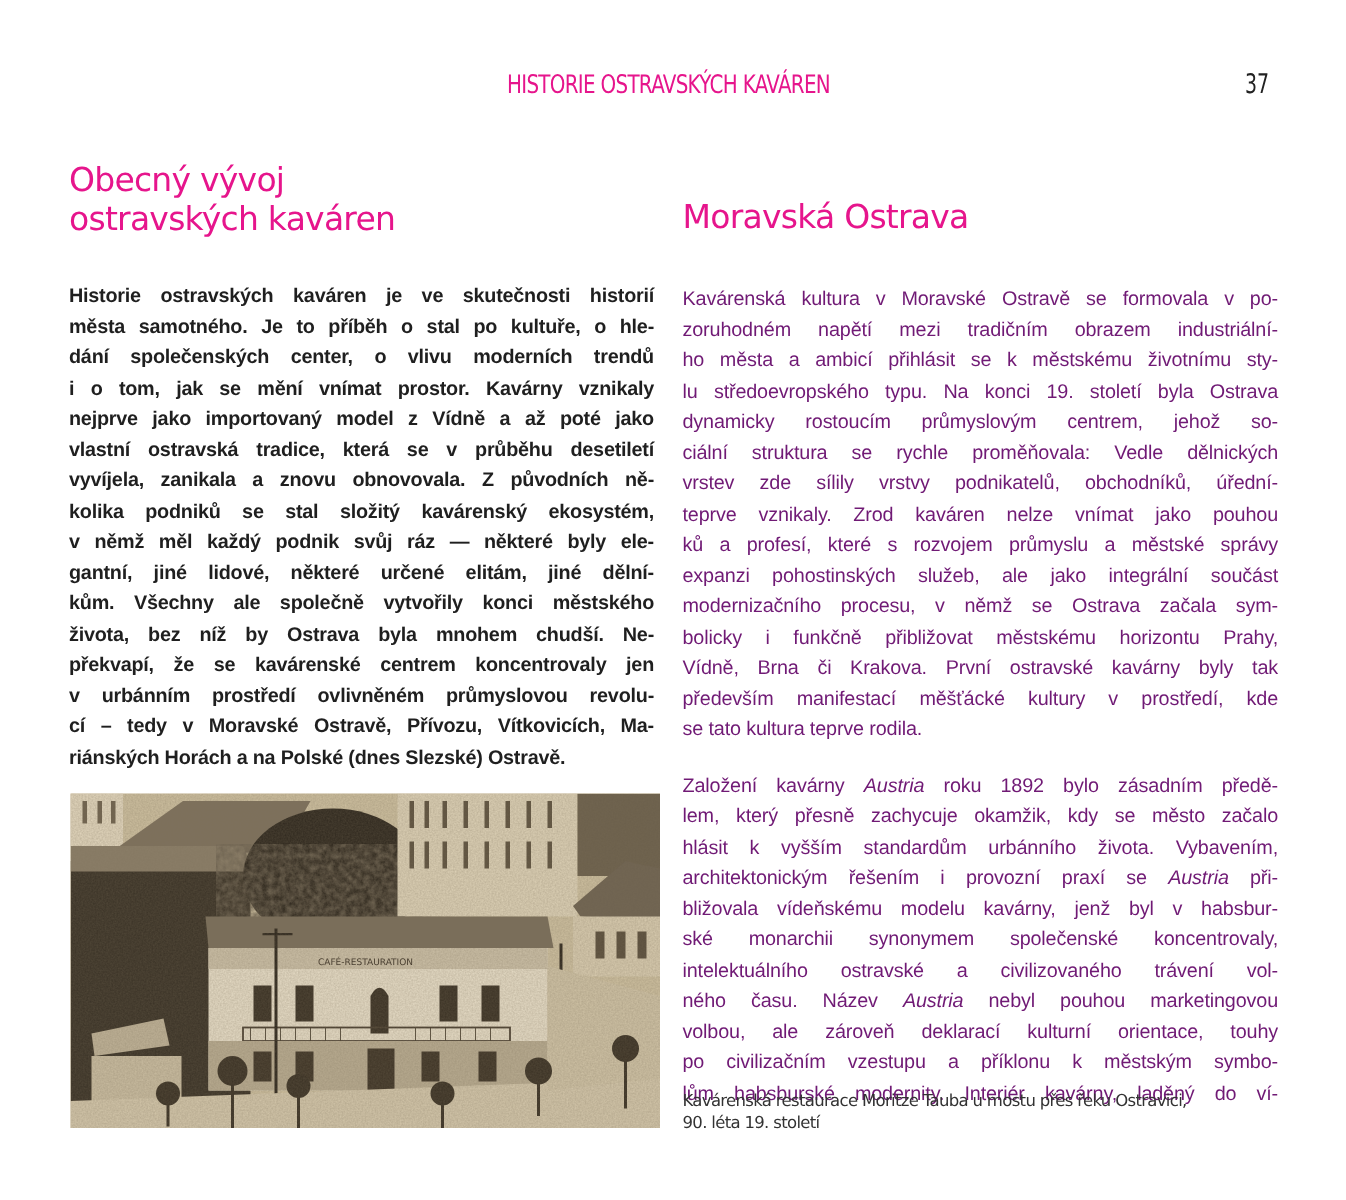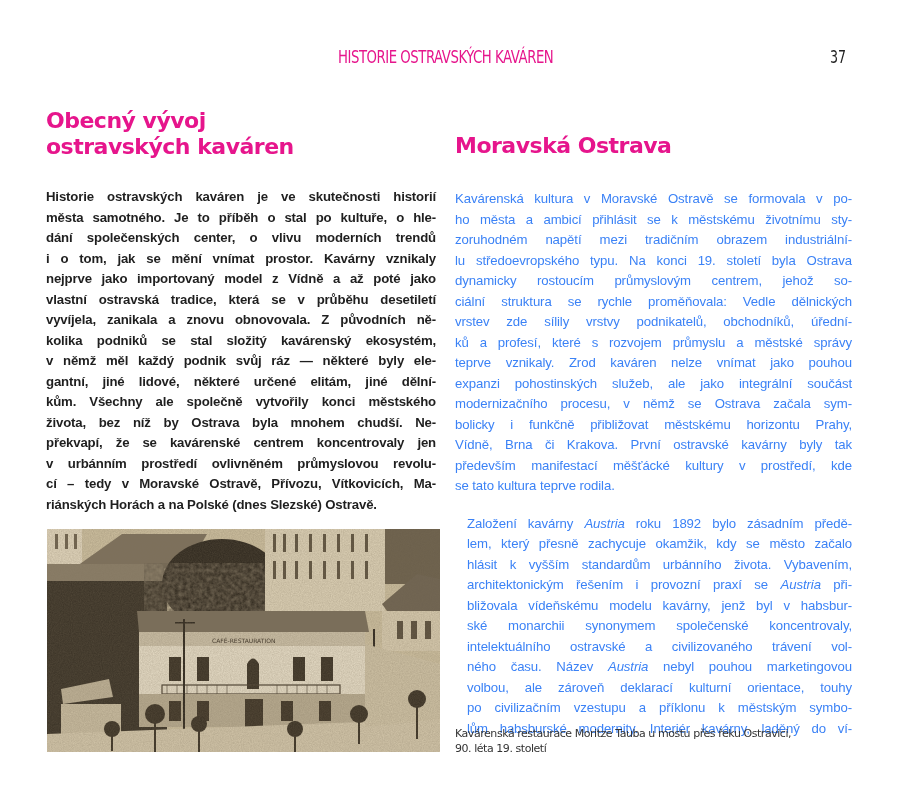--- a/index.html
+++ b/index.html
@@ -13,32 +13,32 @@
       letter-spacing: -0.6px; transform: scaleX(0.78); transform-origin: left top;
       font-weight: normal;
     }
     .page-number {
       position: absolute; left: 830px; top: 46px;
       font-family: "DejaVu Sans", sans-serif; font-size: 18px; color: #222;
       transform: scaleX(0.7); transform-origin: left top;
     }
     .heading {
       position: absolute; font-family: "DejaVu Sans", sans-serif; color: #e6158c;
-      font-size: 22px; line-height: 26px; letter-spacing: -0.5px; margin: 0; font-weight: bold;
+      font-size: 22px; line-height: 26px; letter-spacing: -0.5px; margin: 0; font-weight: normal;
     }
     .heading-left { left: 46px; top: 108px; }
     .heading-right { left: 455px; top: 133px; }
     .col {
       position: absolute; font-family: Liberation Sans, sans-serif; font-size: 13.2px; line-height: 20.5px;
       text-align: justify; hyphens: manual;
     }
     .col p { margin: 0; }
     .col-left { left: 46px; top: 187px; width: 390px; font-weight: bold; letter-spacing: -0.15px; }
-    .col-right { left: 455px; top: 189px; width: 397px; color: #3b82f6; letter-spacing: -0.1px; }
-    .col-right p + p { margin-top: 17px; margin-left: 12px; }
+    .col-right { left: 455px; top: 189px; width: 397px; color: #701a75; letter-spacing: -0.1px; }
+    .col-right p + p { margin-top: 17px; }
     .col span.line { display: block; text-align: justify; text-align-last: justify; white-space: nowrap; }
     .col span.line.last { text-align-last: left; }
     .col em { font-style: italic; }
     .photo {
       position: absolute; left: 47px; top: 529px; width: 393px; height: 223px;
       background: #cbbd9f; overflow: hidden;
     }
     .caption {
       position: absolute; left: 455px; top: 726px; width: 400px;
       font-family: "DejaVu Sans", sans-serif; font-size: 11px; line-height: 15px; color: #333;
@@ -73,28 +73,28 @@
     <span class="line">života, bez níž by Ostrava byla mnohem chudší. Ne-</span>
     <span class="line">překvapí, že se kavárenské centrem koncentrovaly jen</span>
     <span class="line">v urbánním prostředí ovlivněném průmyslovou revolu-</span>
     <span class="line">cí – tedy v Moravské Ostravě, Přívozu, Vítkovicích, Ma-</span>
     <span class="line last">riánských Horách a na Polské (dnes Slezské) Ostravě.</span>
   </div>
 
 <div class="col col-right">
   <p id="para1">
       <span class="line">Kavárenská kultura v Moravské Ostravě se formovala v po-</span>
+      <span class="line">zoruhodném napětí mezi tradičním obrazem industriální-</span>
       <span class="line">ho města a ambicí přihlásit se k městskému životnímu sty-</span>
-      <span class="line">zoruhodném napětí mezi tradičním obrazem industriální-</span>
       <span class="line">lu středoevropského typu. Na konci 19. století byla Ostrava</span>
       <span class="line">dynamicky rostoucím průmyslovým centrem, jehož so-</span>
       <span class="line">ciální struktura se rychle proměňovala: Vedle dělnických</span>
       <span class="line">vrstev zde sílily vrstvy podnikatelů, obchodníků, úřední-</span>
+      <span class="line">teprve vznikaly. Zrod kaváren nelze vnímat jako pouhou</span>
       <span class="line">ků a profesí, které s rozvojem průmyslu a městské správy</span>
-      <span class="line">teprve vznikaly. Zrod kaváren nelze vnímat jako pouhou</span>
       <span class="line">expanzi pohostinských služeb, ale jako integrální součást</span>
       <span class="line">modernizačního procesu, v němž se Ostrava začala sym-</span>
       <span class="line">bolicky i funkčně přibližovat městskému horizontu Prahy,</span>
       <span class="line">Vídně, Brna či Krakova. První ostravské kavárny byly tak</span>
       <span class="line">především manifestací měšťácké kultury v prostředí, kde</span>
       <span class="line last">se tato kultura teprve rodila.</span>
     </p>
   <p id="para2">
       <span class="line">Založení kavárny <em>Austria</em> roku 1892 bylo zásadním předě-</span>
       <span class="line">lem, který přesně zachycuje okamžik, kdy se město začalo</span>

